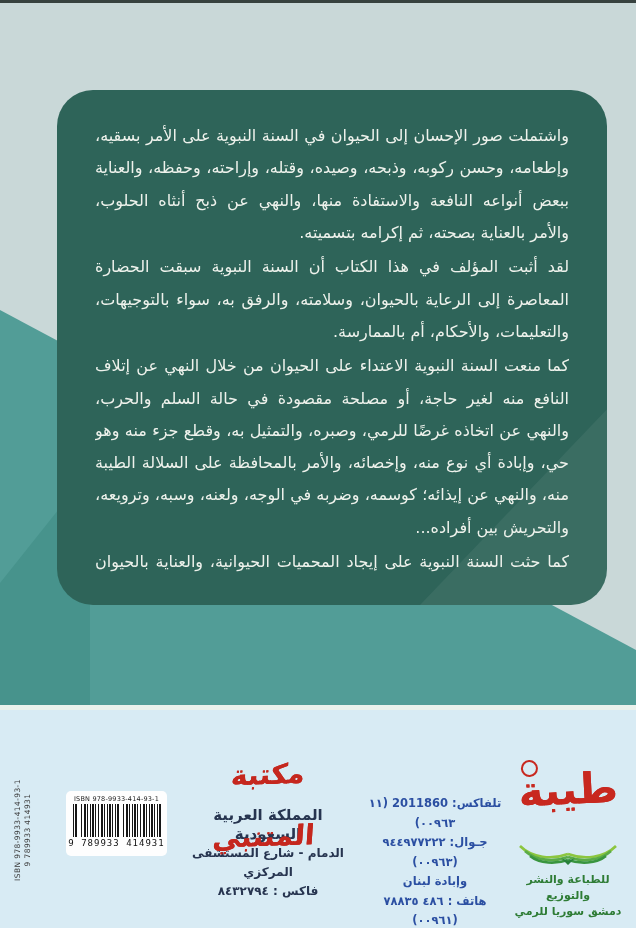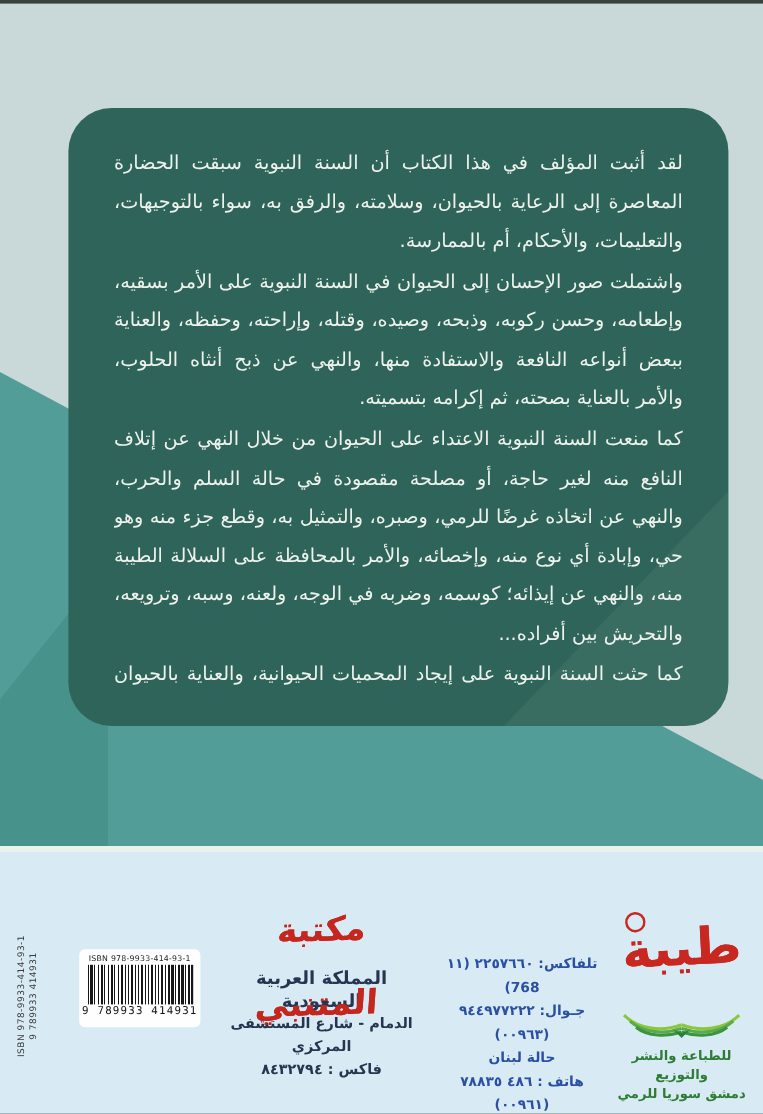--- a/index.html
+++ b/index.html
@@ -100,22 +100,22 @@
 
   <div class="bg-teal"></div>
   <div class="bg-teal-dark"></div>
   <div class="scan-edge-top"></div>
   <div class="divider-line"></div>
   <div class="bottom-band"></div>
 
   <div class="card">
     <div class="card-overlay"></div>
     <div class="card-text">
+      <p>واشتملت صور الإحسان إلى الحيوان في السنة النبوية على الأمر بسقيه، وإطعامه، وحسن ركوبه، وذبحه، وصيده، وقتله، وإراحته، وحفظه، والعناية ببعض أنواعه النافعة والاستفادة منها، والنهي عن ذبح أنثاه الحلوب، والأمر بالعناية بصحته، ثم إكرامه بتسميته.</p>
       <p>لقد أثبت المؤلف في هذا الكتاب أن السنة النبوية سبقت الحضارة المعاصرة إلى الرعاية بالحيوان، وسلامته، والرفق به، سواء بالتوجيهات، والتعليمات، والأحكام، أم بالممارسة.</p>
-      <p>واشتملت صور الإحسان إلى الحيوان في السنة النبوية على الأمر بسقيه، وإطعامه، وحسن ركوبه، وذبحه، وصيده، وقتله، وإراحته، وحفظه، والعناية ببعض أنواعه النافعة والاستفادة منها، والنهي عن ذبح أنثاه الحلوب، والأمر بالعناية بصحته، ثم إكرامه بتسميته.</p>
       <p>كما منعت السنة النبوية الاعتداء على الحيوان من خلال النهي عن إتلاف النافع منه لغير حاجة، أو مصلحة مقصودة في حالة السلم والحرب، والنهي عن اتخاذه غرضًا للرمي، وصبره، والتمثيل به، وقطع جزء منه وهو حي، وإبادة أي نوع منه، وإخصائه، والأمر بالمحافظة على السلالة الطيبة منه، والنهي عن إيذائه؛ كوسمه، وضربه في الوجه، ولعنه، وسبه، وترويعه، والتحريش بين أفراده...</p>
       <p>كما حثت السنة النبوية على إيجاد المحميات الحيوانية، والعناية بالحيوان الضال، أو المسيب واستغلاله، ووقفه..</p>
     </div>
   </div>
 
   <div class="spine-isbn">
     <div>ISBN 978-9933-414-93-1</div>
     <div>9 789933 414931</div>
   </div>
 
@@ -129,23 +129,23 @@
     <div class="mutanabbi-logo">مكتبة المتنبي</div>
     <div class="mutanabbi-lines">
       <div class="l0">المملكة العربية السعودية</div>
       <div>الدمام - شارع المستشفى المركزي</div>
       <div>فاكس : ٨٤٣٢٧٩٤</div>
 
     </div>
   </div>
 
   <div class="taiba-contact">
-    <div>تلفاكس: ٢٢٥٧٦٦٠ (١١ 768)</div>
+    <div>تلفاكس: 2011860 (١١ ٠٠٩٦٣)</div>
     <div>جـوال: ٩٤٤٩٧٧٢٢٢ (٠٠٩٦٣)</div>
-    <div>حالة لبنان</div>
+    <div>وإبادة لبنان</div>
     <div>هاتف : ٤٨٦ ٧٨٨٣٥ (٠٠٩٦١)</div>
 
   </div>
 
   <div class="taiba">
     <div class="taiba-name">
       <span class="taiba-ornament"></span>
       <span>طيبة</span>
     </div>
     <svg class="taiba-book" width="104" height="42" viewBox="0 0 104 42">

